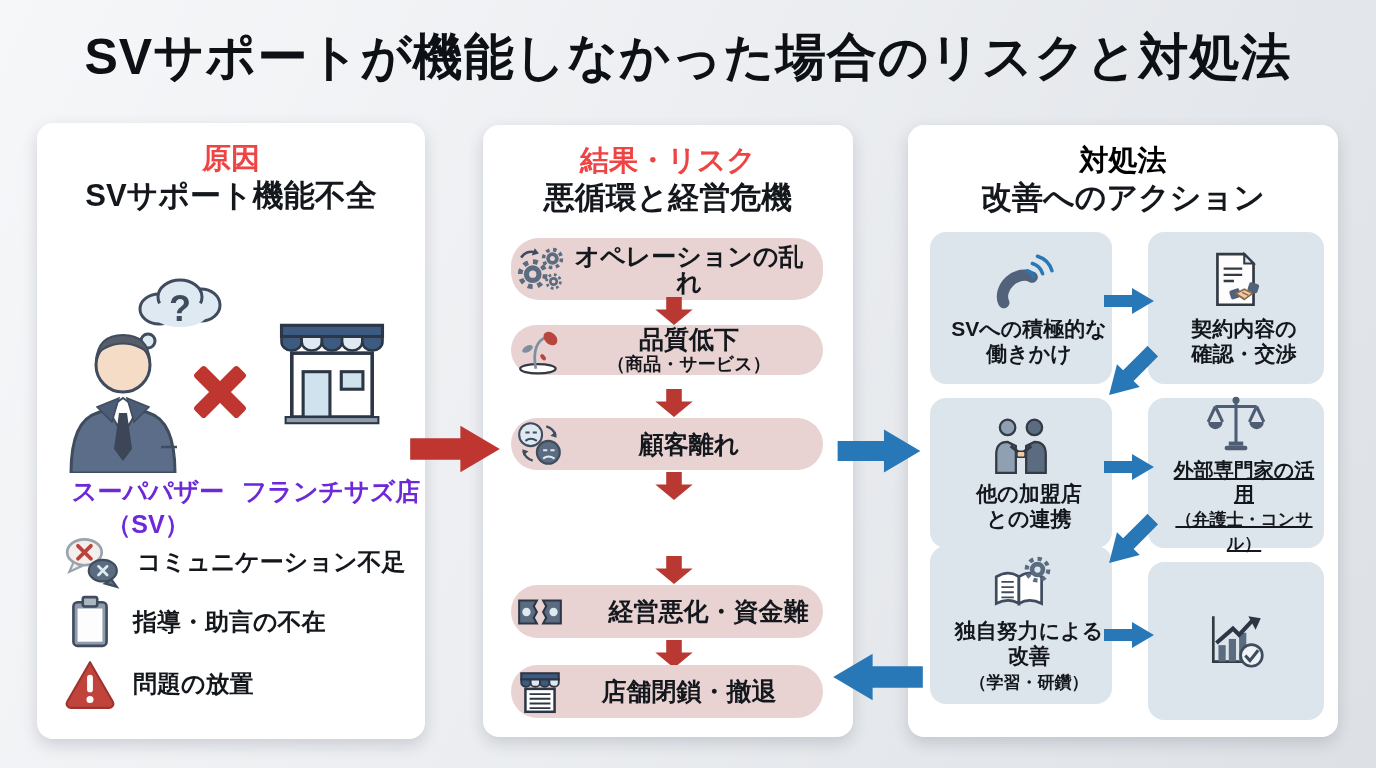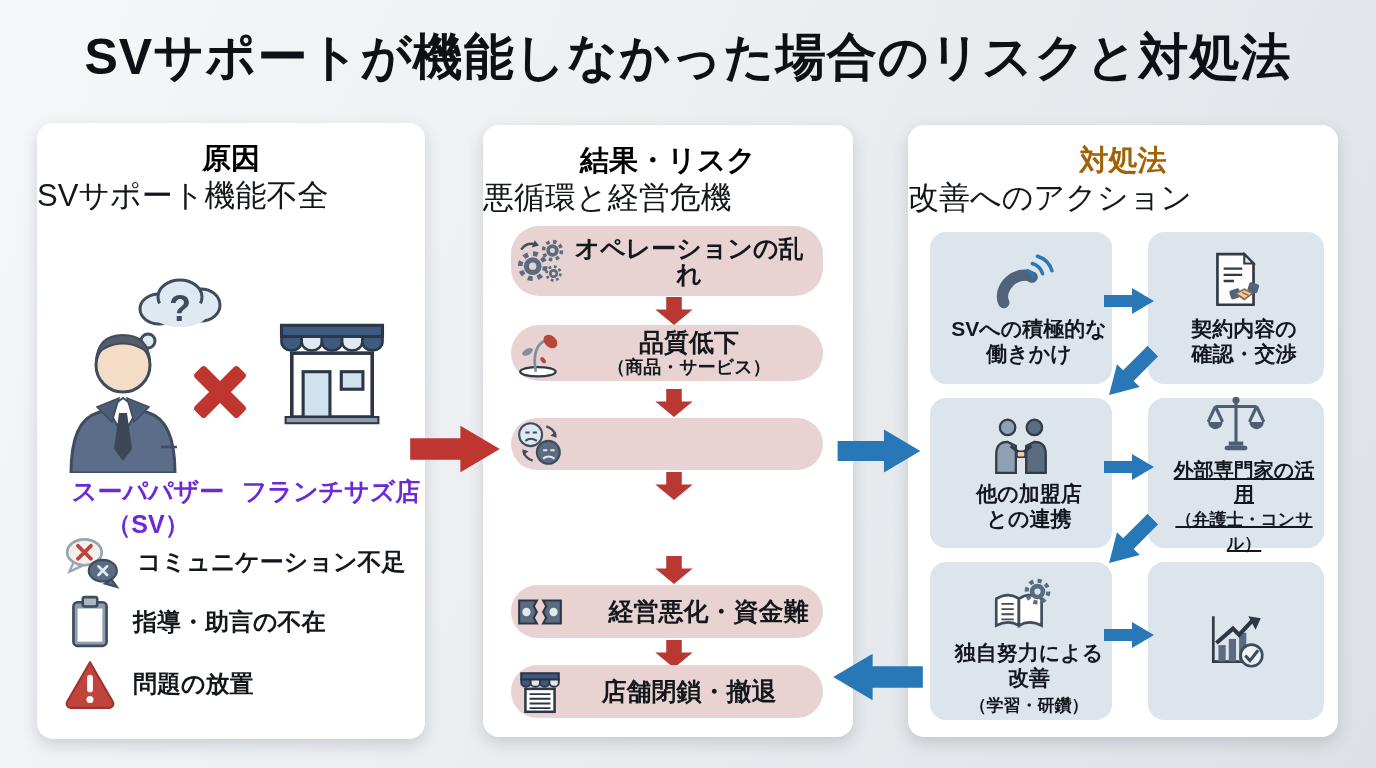--- a/index.html
+++ b/index.html
@@ -7,24 +7,24 @@
   #canvas{position:relative;width:1376px;height:768px;overflow:hidden;
     background:linear-gradient(115deg,#f6f7f9 0%,#eceef1 45%,#dde1e6 100%);}
   .title{position:absolute;top:24px;left:0;width:100%;text-align:center;
     font-size:50px;font-weight:800;color:#0d1014;letter-spacing:1px;}
   .panel{position:absolute;background:#ffffff;border-radius:16px;
     box-shadow:0 6px 16px rgba(60,70,85,.20);}
   #panel-cause{left:37px;top:123px;width:388px;height:616px;}
   #panel-risk{left:483px;top:125px;width:370px;height:612px;}
   #panel-action{left:908px;top:125px;width:430px;height:612px;}
   .panel-header{position:absolute;top:16px;left:0;width:100%;text-align:center;
-    font-size:29px;font-weight:700;color:#000000;}
-  .panel-header.blue{color:#a16207;}
-  .panel-sub{position:absolute;top:52px;left:0;width:100%;
-    font-size:31px;font-weight:400;color:#14181d;}
+    font-size:29px;font-weight:700;color:#ef4444;}
+  .panel-header.blue{color:#000000;}
+  .panel-sub{position:absolute;top:52px;left:0;width:100%;text-align:center;
+    font-size:31px;font-weight:700;color:#14181d;}
   
   .figure{position:absolute;}
   .ill-label{position:absolute;text-align:center;font-size:25px;font-weight:700;
     color:#6d28d9;line-height:1.3;}
   .issue-row{position:absolute;left:26px;display:flex;align-items:center;gap:16px;height:54px;}
   .issue-label{font-size:24px;font-weight:700;color:#14181d;white-space:nowrap;}
   
   .step{position:absolute;left:28px;width:312px;background:#e8d3d2;border-radius:28px;
     display:flex;align-items:center;}
   .step-icon{flex:0 0 58px;display:flex;justify-content:center;align-items:center;}
@@ -136,21 +136,21 @@
         </svg>
       </span>
       <span class="issue-label">問題の放置</span>
     </div>
   </div>
 
   <div class="panel" id="panel-risk">
     <div class="panel-header">結果・リスク</div>
     <div class="panel-sub">悪循環と経営危機</div>
 
-    <div class="step" style="top:101px;height:70px;justify-content:space-between;">
+    <div class="step" style="top:113px;height:62px;justify-content:space-between;">
       <span class="step-icon">
         <svg width="50" height="50" viewBox="0 0 48 48">
           <path d="M6 13 a11 11 0 0 1 13 -5" fill="none" stroke="#3f4c5e" stroke-width="2.5"></path>
           <path d="M19 4 l4 5 -7 2 z" fill="#3f4c5e"></path>
           <circle cx="17" cy="29" r="8.5" fill="#5b6c80"></circle>
           <circle cx="17" cy="29" r="12" fill="none" stroke="#5b6c80" stroke-width="4.5" stroke-dasharray="4.7 4.7"></circle>
           <circle cx="17" cy="29" r="3.5" fill="#e8d3d2"></circle>
           <circle cx="36" cy="14" r="6" fill="#5b6c80"></circle>
           <circle cx="36" cy="14" r="8.6" fill="none" stroke="#5b6c80" stroke-width="3.4" stroke-dasharray="3.4 3.4"></circle>
           <circle cx="36" cy="14" r="2.4" fill="#e8d3d2"></circle>
@@ -160,21 +160,21 @@
         </svg>
       </span>
       <span class="step-label">オペレーションの乱れ</span>
     </div>
     <div class="down-arrow" style="top:172px;">
       <svg width="46" height="28" viewBox="0 0 52 36">
           <polygon points="16,0 36,0 36,16 50,16 26,36 2,16 16,16" fill="#b93831"></polygon>
         </svg>
     </div>
 
-    <div class="step" style="top:200px;height:56px;">
+    <div class="step" style="top:200px;height:50px;">
       <span class="step-icon">
         <svg width="50" height="50" viewBox="0 0 48 48">
           <ellipse cx="22" cy="42" rx="17" ry="4.5" fill="#ffffff" stroke="#333a44" stroke-width="2.2"></ellipse>
           <path d="M20 42 C17 26 20 15 31 11" stroke="#7f8fa0" stroke-width="2.6" fill="none"></path>
           <ellipse cx="34" cy="13" rx="7.5" ry="5.5" fill="#b9453f" transform="rotate(42 34 13)"></ellipse>
           <ellipse cx="12" cy="23" rx="5.5" ry="3" fill="#7f8fa0" transform="rotate(-28 12 23)"></ellipse>
           <ellipse cx="27" cy="31" rx="3.4" ry="2" fill="#b9453f" transform="rotate(52 27 31)"></ellipse>
         </svg>
       </span>
       <span class="step-label">
@@ -196,20 +196,21 @@
           <path d="M10 21 q5 -4 11 0" stroke="#3f4c5e" stroke-width="2" fill="none"></path>
           <path d="M30 7 a13 13 0 0 1 9 9" stroke="#3f4c5e" stroke-width="2.2" fill="none"></path>
           <path d="M39 12 l1 6 -6 -2 z" fill="#3f4c5e"></path>
           <circle cx="32" cy="32" r="11" fill="#5b6c80" stroke="#3f4c5e" stroke-width="2"></circle>
           <path d="M27 30 h4 M34 30 h4" stroke="#dfe9f2" stroke-width="2"></path>
           <path d="M27 38 q5 -4 11 0" stroke="#dfe9f2" stroke-width="2" fill="none"></path>
           <path d="M17 40 a13 13 0 0 1 -9 -9" stroke="#3f4c5e" stroke-width="2.2" fill="none"></path>
           <path d="M8 35 l-1 -6 6 2 z" fill="#3f4c5e"></path>
         </svg>
       </span>
+      <span class="step-label">顧客離れ</span>
     </div>
     <div class="down-arrow" style="top:347px;">
       <svg width="46" height="28" viewBox="0 0 52 36">
           <polygon points="16,0 36,0 36,16 50,16 26,36 2,16 16,16" fill="#b93831"></polygon>
         </svg>
     </div>
 
     <div class="down-arrow" style="top:431px;">
       <svg width="46" height="28" viewBox="0 0 52 36">
           <polygon points="16,0 36,0 36,16 50,16 26,36 2,16 16,16" fill="#b93831"></polygon>
@@ -322,21 +323,21 @@
           <rect x="25" y="48" width="14" height="4" fill="#4d5d73"></rect>
           <rect x="21" y="52" width="22" height="4.5" rx="2" fill="#4d5d73"></rect>
         </svg>
       </span>
       <span class="cell-label tight">
         <span>外部専門家の活用</span><br>
         <span class="small">（弁護士・コンサル）</span>
       </span>
     </div>
 
-    <div class="cell" style="left:22px;top:437px;width:178px;height:150px;justify-content:flex-end;">
+    <div class="cell" style="left:22px;top:421px;width:178px;height:150px;">
       <span>
         <svg width="66" height="58" viewBox="0 0 64 56">
           <path d="M8 20 q12 -7 22 0 v26 q-10 -6 -22 0 z" fill="#ffffff" stroke="#3f4c5e" stroke-width="2.6"></path>
           <path d="M30 20 q10 -7 22 0 v26 q-12 -6 -22 0 z" fill="#ffffff" stroke="#3f4c5e" stroke-width="2.6"></path>
           <path d="M13 25 h12 M13 30 h12 M13 35 h12 M13 40 h12" stroke="#3f4c5e" stroke-width="1.8"></path>
           <circle cx="48" cy="13" r="7.5" fill="#5b6c80"></circle>
           <circle cx="48" cy="13" r="10.5" fill="none" stroke="#5b6c80" stroke-width="4" stroke-dasharray="4.1 4.1"></circle>
           <circle cx="48" cy="13" r="3" fill="#dce5ec"></circle>
         </svg>
       </span>

